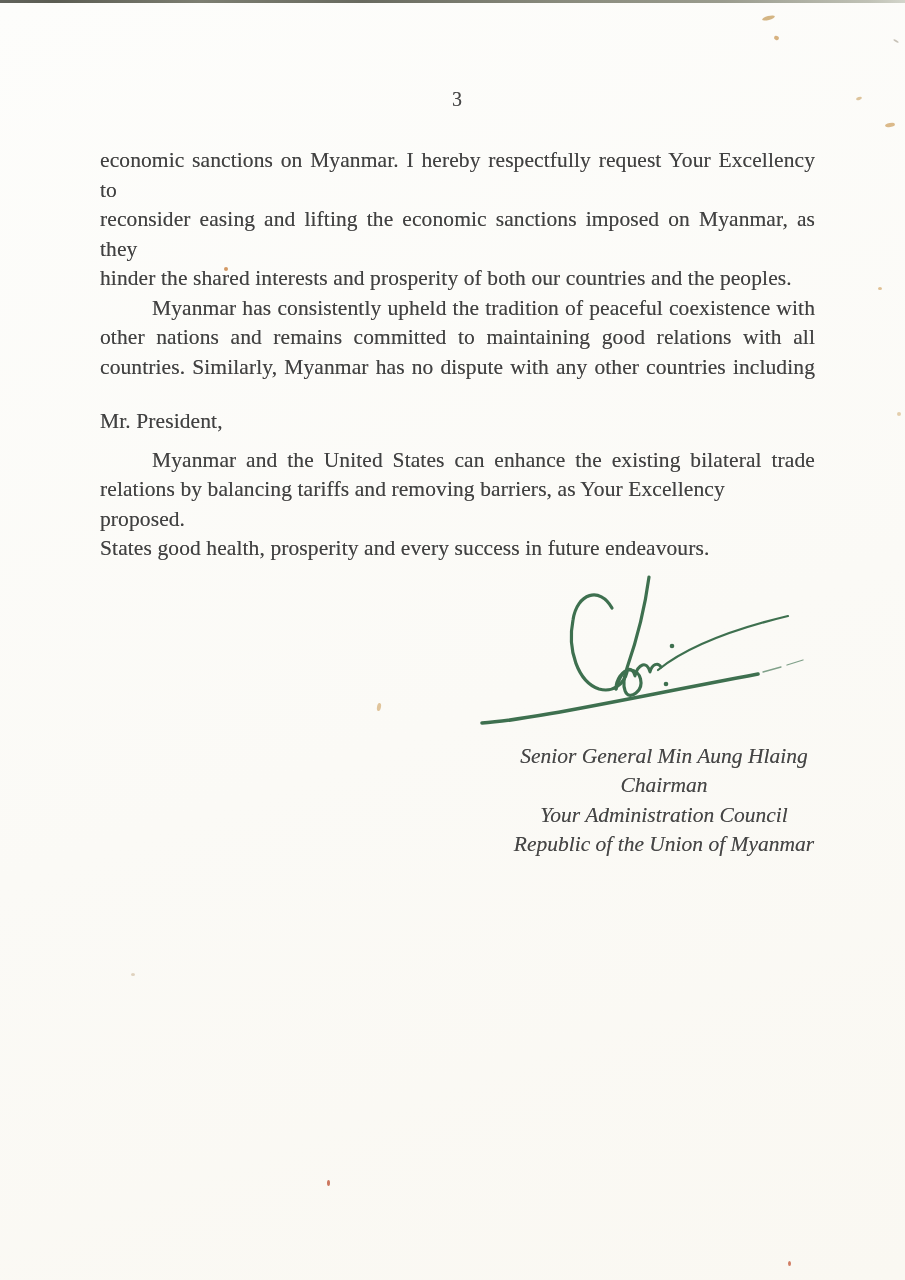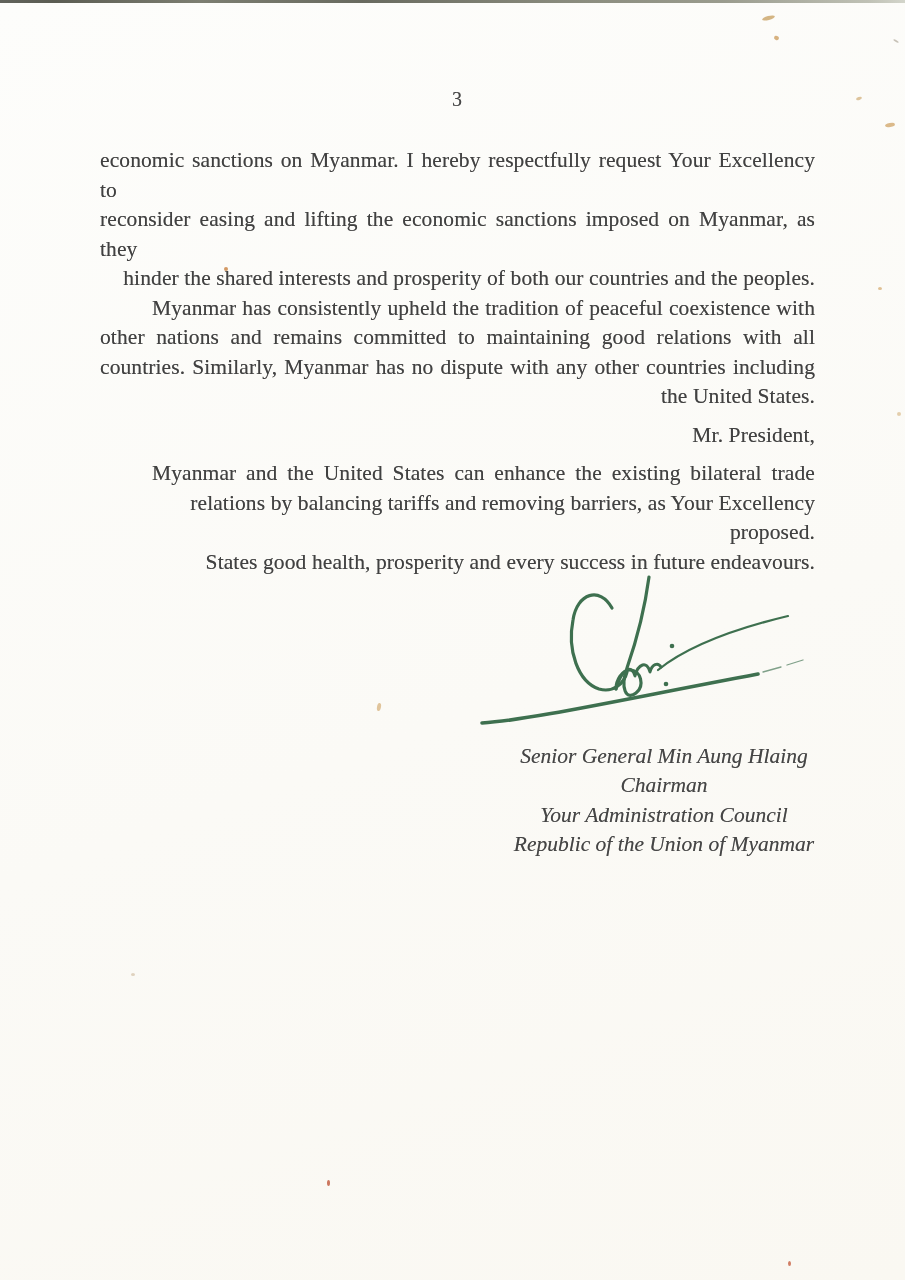--- a/index.html
+++ b/index.html
@@ -29,22 +29,22 @@
   }
   .letter-body {
     position: absolute; left: 100px; top: 146px;
     width: 715px;
     font-size: 21.5px; line-height: 29.5px;
     color: #414141;
     text-shadow: 0 0 0.6px rgba(65,65,65,0.55);
     letter-spacing: 0.1px;
   }
   .para { margin: 0; }
-  .para.salutation { margin-top: 9px; margin-bottom: 9px; }
-  .line { white-space: normal; text-align: right; }
+  .para.salutation { margin-top: 25px; margin-bottom: 9px; }
+  .line { white-space: normal; }
   .line.justify { text-align: justify; text-align-last: justify; font-family: Liberation Serif, serif; }
   .line.first-indent { text-indent: 52px; }
   .signature-ink {
     position: absolute; left: 470px; top: 572px;
     width: 340px; height: 165px;
   }
   .signature-block {
     position: absolute; left: 480px; top: 742px;
     width: 368px; text-align: center;
     font-size: 21.5px; line-height: 29.3px;
@@ -68,21 +68,20 @@
   <div class="letter-body">
       <div class="para">
         <div class="line justify">economic sanctions on Myanmar. I hereby respectfully request Your Excellency to</div>
         <div class="line justify">reconsider easing and lifting the economic sanctions imposed on Myanmar, as they</div>
         <div class="line">hinder the shared interests and prosperity of both our countries and the peoples.</div>
       </div>
       <div class="para">
         <div class="line justify first-indent">Myanmar has consistently upheld the tradition of peaceful coexistence with</div>
         <div class="line justify">other nations and remains committed to maintaining good relations with all</div>
         <div class="line justify">countries. Similarly, Myanmar has no dispute with any other countries including</div>
-        <div class="line">the United States.</div>
       </div>
       <div class="para salutation">
         <div class="line">Mr. President,</div>
       </div>
       <div class="para">
         <div class="line justify first-indent">Myanmar and the United States can enhance the existing bilateral trade</div>
         <div class="line">relations by balancing tariffs and removing barriers, as Your Excellency proposed.</div>
       </div>
       <div class="para">
         <div class="line">States good health, prosperity and every success in future endeavours.</div>

